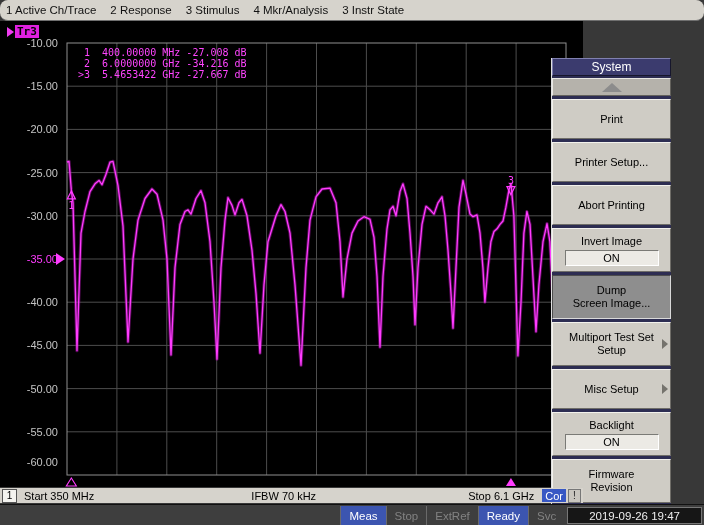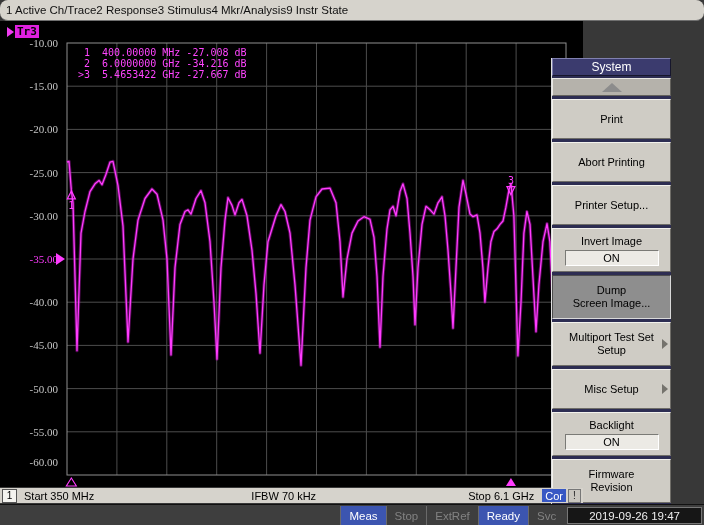--- a/index.html
+++ b/index.html
@@ -1,35 +1,35 @@
 <!DOCTYPE html>
 <html><head>
 <meta charset="utf-8">
 <style>
   html,body{margin:0;padding:0;background:#222;}
   #root{position:relative;width:704px;height:525px;background:#383838;overflow:hidden;
         font-family:"Liberation Sans",sans-serif;}
   
   #menu-bar{position:absolute;left:0;top:0;width:704px;height:20px;background:#d6d3cc;
             border-bottom:1px solid #6f6f6f;display:flex;align-items:center;border-radius:8px;}
-  .menu-item{font-size:11.5px;color:#111;margin-left:0;white-space:nowrap;}
+  .menu-item{font-size:11.5px;color:#111;margin-left:14px;white-space:nowrap;}
   .menu-item:first-child{margin-left:6px;}
   
   #screen{position:absolute;left:0;top:21px;width:583px;height:466px;background:#000;}
   #plot-svg{position:absolute;left:0;top:0;}
   #trace-status{position:absolute;left:7px;top:4px;height:13px;display:flex;align-items:center;
                 font-family:"DejaVu Sans Mono",monospace;font-size:11px;color:#f03cf0;white-space:pre;}
   #trace-arrow{width:0;height:0;border-top:5px solid transparent;border-bottom:5px solid transparent;
                border-left:7px solid #f03cf0;margin-right:1px;}
   #trace-id{background:#e020e0;color:#000;padding:0 2px;margin-right:6px;font-weight:bold;}
   #marker-readout{position:absolute;left:78px;top:26px;font-family:"DejaVu Sans Mono",monospace;
                   font-size:10px;line-height:11px;color:#ff45ff;white-space:pre;}
   #y-axis-labels{position:absolute;left:0;top:0;}
   .y-label{position:absolute;left:10px;width:48px;text-align:right;
-           font-family:Liberation Serif, serif;font-size:11px;color:#c4c4c4;}
+           font-family:Liberation Sans, sans-serif;font-size:11px;color:#c4c4c4;}
   .y-label.ref{color:#ff3cff;}
   
   #sidebar{position:absolute;left:551px;top:21px;width:120px;height:466px;background:#2d2d52;
            border-left:1px solid #e0e0e0;box-sizing:border-box;display:flex;flex-direction:column;margin-top:37px;}
   #sidebar-title{height:27px;background:#3b3b6e;border:1px solid;
                  border-color:#8080b0 #16162c #16162c #8080b0;color:#fff;font-size:12px;
                  display:flex;align-items:center;justify-content:center;}
   .scroll-btn{height:26px;background:#b5b2ab;border:1px solid;
               border-color:#e9e8e4 #63615c #63615c #e9e8e4;margin-top:2px;
               display:flex;align-items:center;justify-content:center;}
@@ -74,21 +74,21 @@
 </head>
 <body>
 
 <div id="root">
 
   <div id="menu-bar">
       <span class="menu-item">1 Active Ch/Trace</span>
       <span class="menu-item">2 Response</span>
       <span class="menu-item">3 Stimulus</span>
       <span class="menu-item">4 Mkr/Analysis</span>
-      <span class="menu-item">9 Instr State</span>
+      <span class="menu-item">3 Instr State</span>
     </div>
 
   <div id="screen">
     <svg id="plot-svg" width="583" height="466">
         <line x1="116.9" y1="22" x2="116.9" y2="454" stroke="#4d4d4d"></line>
         <line x1="67" y1="65.2" x2="566" y2="65.2" stroke="#4d4d4d"></line>
         <line x1="166.8" y1="22" x2="166.8" y2="454" stroke="#4d4d4d"></line>
         <line x1="67" y1="108.4" x2="566" y2="108.4" stroke="#4d4d4d"></line>
         <line x1="216.7" y1="22" x2="216.7" y2="454" stroke="#4d4d4d"></line>
         <line x1="67" y1="151.6" x2="566" y2="151.6" stroke="#4d4d4d"></line>
@@ -143,24 +143,24 @@
   <div id="sidebar">
     <div id="sidebar-title">System</div>
     <div class="scroll-btn">
       <span class="tri-up"></span>
     </div>
     <div id="softkeys">
         <div class="softkey h1">
           <div>Print</div>
         </div>
         <div class="softkey h1">
+          <div>Printer Setup...</div>
+        </div>
+        <div class="softkey h1">
           <div>Abort Printing</div>
-        </div>
-        <div class="softkey h1">
-          <div>Printer Setup...</div>
         </div>
         <div class="softkey h2">
           <div>Invert Image</div>
           <div class="toggle">ON</div>
         </div>
         <div class="softkey h2 pressed">
           <div>Dump</div>
           <div>Screen Image...</div>
         </div>
         <div class="softkey h2">

